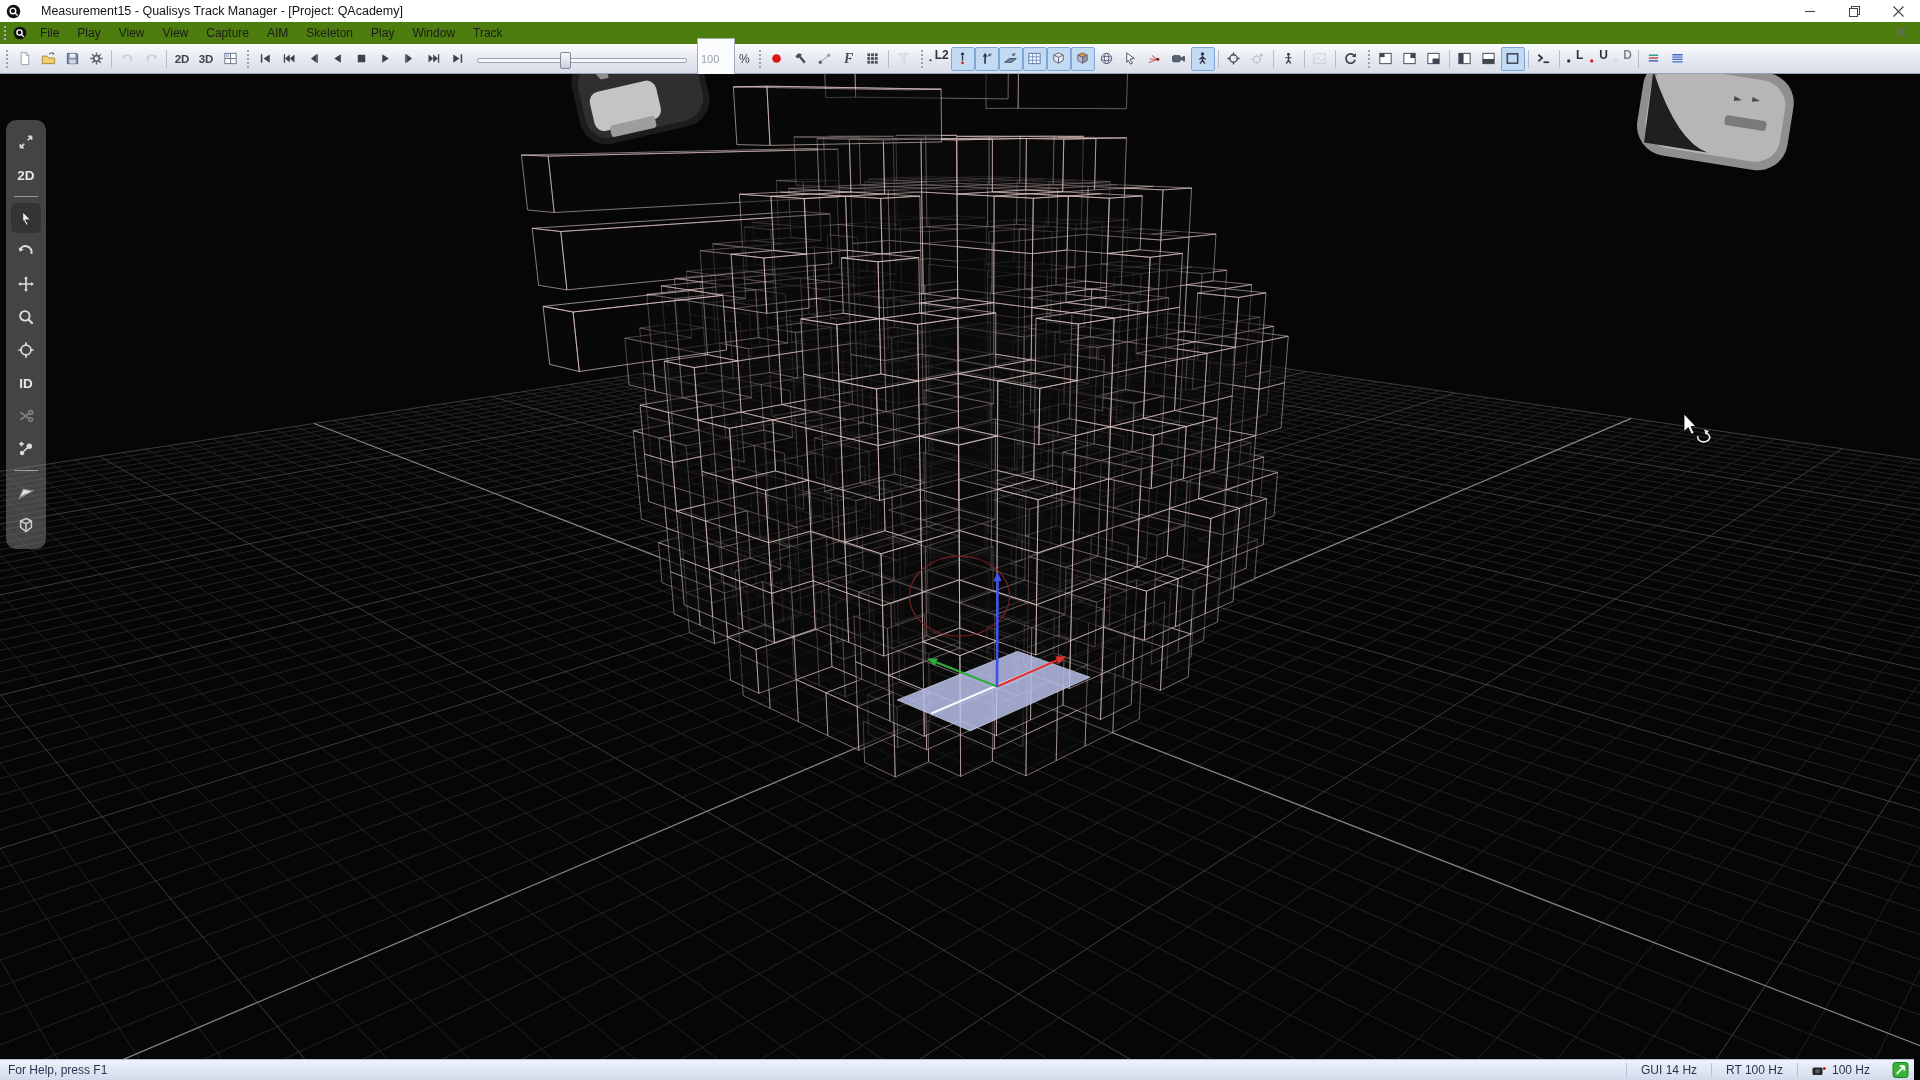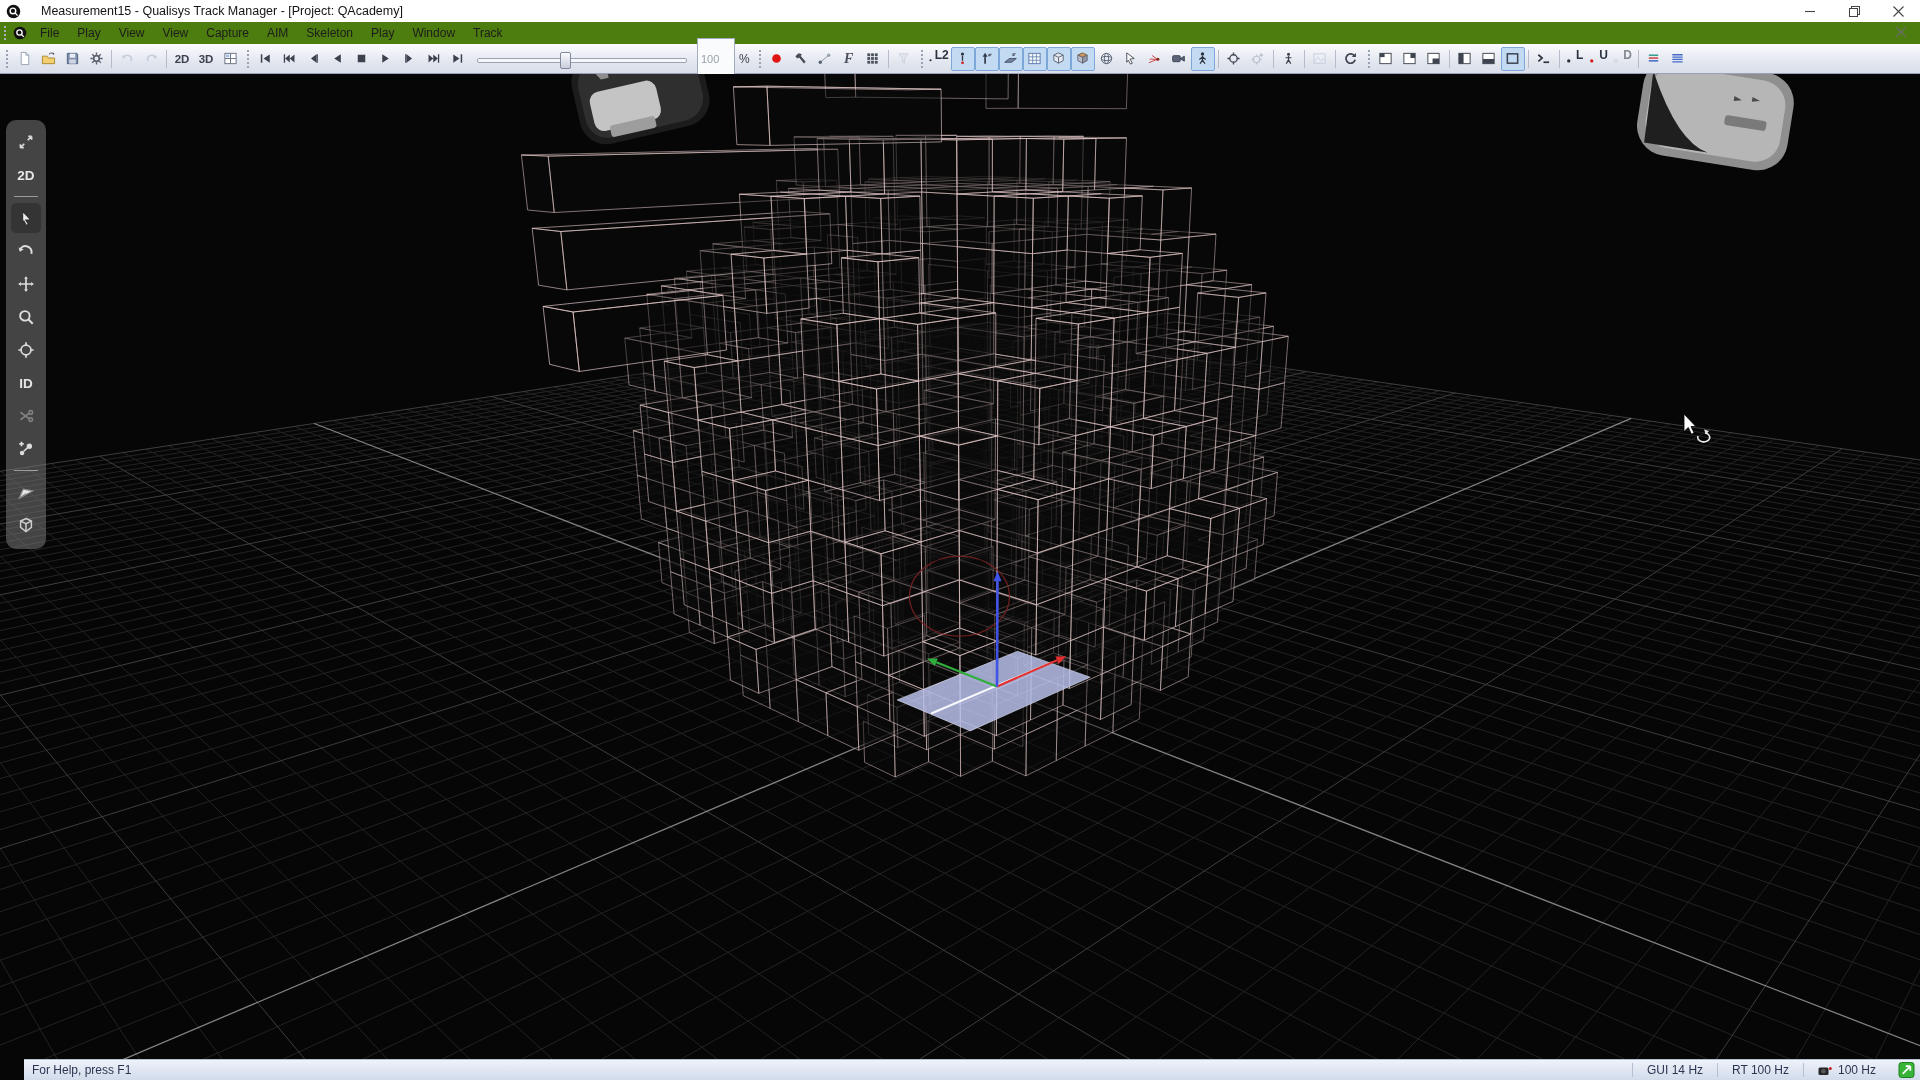--- a/index.html
+++ b/index.html
@@ -33,21 +33,21 @@
   .viewport{position:absolute;top:74px;left:0;right:0;bottom:21px;background:#060606;overflow:hidden;}
   #scene{position:absolute;top:0;left:0;}
   
   .side{position:absolute;left:6px;top:46px;width:40px;padding:7px 0 9px;background:rgba(126,126,126,.52);border-radius:10px;display:flex;flex-direction:column;align-items:center;gap:3px;}
   .sd{width:30px;height:30px;border-radius:5px;display:flex;align-items:center;justify-content:center;flex:none;}
   .sd.active{background:rgba(42,42,42,.6);}
   .sd.text{color:#e6e6e6;font-weight:bold;font-size:13.5px;}
   .sd.disabled{opacity:.65;}
   .sdiv{width:24px;height:1px;background:rgba(230,230,230,.55);margin:3px 0;}
   
-  .statusbar{position:absolute;bottom:0;left:0;right:0;height:21px;background:linear-gradient(#eef2fa,#d2dbeb);border-top:1px solid #b7c0d2;display:flex;align-items:center;font-size:12px;color:#2c3550;padding:0 2px 0 8px;box-sizing:border-box;margin-left:24px;}
+  .statusbar{position:absolute;bottom:0;left:0;right:6px;height:21px;background:linear-gradient(#eef2fa,#d2dbeb);border-top:1px solid #b7c0d2;display:flex;align-items:center;font-size:12px;color:#2c3550;padding:0 2px 0 8px;box-sizing:border-box;}
   .sb-right{margin-left:auto;display:flex;align-items:center;height:100%;justify-content:flex-end;}
   .sb-cell{padding:0 14px;border-left:1px solid #b7c0d2;height:14px;line-height:14px;display:flex;align-items:center;gap:5px;}
   .sb-net{width:20px;height:17px;margin:0 2px 0 6px;display:flex;align-items:center;justify-content:center;}
 </style>
 </head>
 <body>
 
 <div id="app">
 
   <div class="titlebar">

